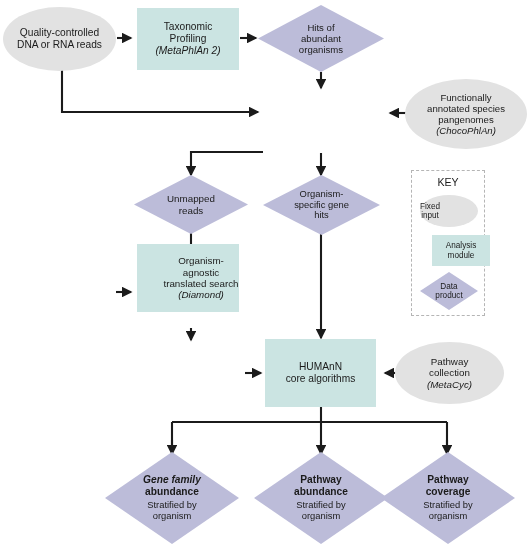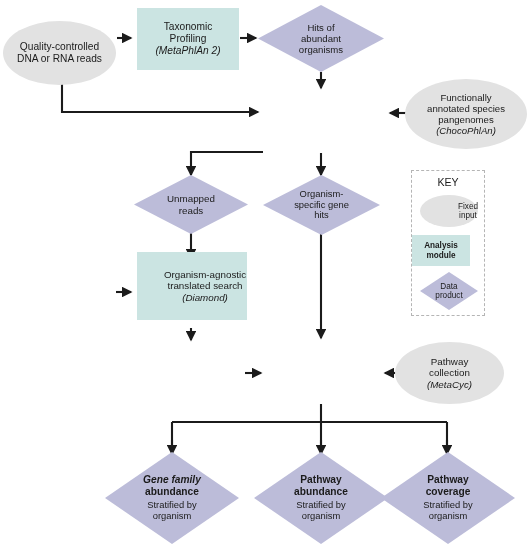--- a/index.html
+++ b/index.html
@@ -82,21 +82,21 @@
   #key-title{
     position:absolute;
     width:100%;
     text-align:center;
     color:#1b1b1b;
   }
   .key-ellipse{
     position:absolute;
     background:#e2e2e2;
     border-radius:50%;
-    display:flex;align-items:center;justify-content:flex-end;
+    display:flex;align-items:center;justify-content:flex-start;
     text-align:center;line-height:1.14;color:#1b1b1b;
   }
   .key-rect{
     position:absolute;
     background:#cbe4e2;
     display:flex;align-items:center;justify-content:center;
     text-align:center;line-height:1.14;color:#1b1b1b;
   }
   .key-diamond-wrap{position:absolute;}
   .key-diamond-shape{
@@ -149,21 +149,21 @@
 
       <line x1="403" y1="373" x2="385" y2="373" marker-end="url(#arrow)"></line>
 
       <path d="M 321 404 L 321 422 M 172 422 L 447 422 M 172 422 L 172 451 M 321 422 L 321 451 M 447 422 L 447 451"></path>
       <line x1="172" y1="440" x2="172" y2="454" marker-end="url(#arrow)"></line>
       <line x1="321" y1="440" x2="321" y2="454" marker-end="url(#arrow)"></line>
       <line x1="447" y1="440" x2="447" y2="454" marker-end="url(#arrow)"></line>
     </g>
   </svg>
 
-  <div class="node ellipse" style="left:3px;top:21px;width:113px;height:64px;font-size:10.2px;">
+  <div class="node ellipse" style="left:3px;top:7px;width:113px;height:64px;font-size:10.2px;">
     <span class="ln">Quality-controlled</span>
     <span class="ln">DNA or RNA reads</span>
   </div>
 
   <div class="node rect" style="left:137px;top:8px;width:102px;height:62px;font-size:10.2px;">
     <span class="ln">Taxonomic</span>
     <span class="ln">Profiling</span>
     <span class="ln ital">(MetaPhlAn 2)</span>
   </div>
 
@@ -195,27 +195,31 @@
 
   <div class="diamond-wrap" style="left:134px;top:175px;width:114px;height:59px;">
     <div class="diamond-shape"></div>
     <div class="diamond-label" style="font-size:9.8px;">
       <span class="ln">Unmapped</span>
       <span class="ln">reads</span>
     </div>
   </div>
 
 
-  <div class="node rect" style="left:137px;top:252px;width:110px;height:68px;font-size:9.8px;padding-left:26px;">
+  <div class="node rect" style="left:137px;top:244px;width:102px;height:68px;font-size:9.8px;padding-left:26px;">
     <span class="ln">Organism-agnostic</span>
     <span class="ln">translated search</span>
     <span class="ln ital">(Diamond)</span>
   </div>
 
 
+  <div class="node rect" style="left:265px;top:339px;width:111px;height:68px;font-size:10.2px;">
+    <span class="ln">HUMAnN</span>
+    <span class="ln">core algorithms</span>
+  </div>
 
   <div class="node ellipse" style="left:395px;top:342px;width:109px;height:62px;font-size:9.8px;">
     <span class="ln">Pathway</span>
     <span class="ln">collection</span>
     <span class="ln ital">(MetaCyc)</span>
   </div>
 
   <div class="diamond-wrap" style="left:105px;top:452px;width:134px;height:92px;">
     <div class="diamond-shape"></div>
     <div class="diamond-label" style="font-size:9.4px;">
@@ -250,21 +254,21 @@
 
     <div id="key-title" style="left:0;top:5px;font-size:10.6px;">KEY</div>
 
     <div class="key-ellipse" style="left:8px;top:24px;width:58px;height:32px;font-size:8.2px;">
       <div>
         <span class="ln">Fixed</span>
         <span class="ln">input</span>
       </div>
     </div>
 
-    <div class="key-rect" style="left:0;top:64px;width:58px;height:31px;font-size:8.2px;font-weight:bold;">
+    <div class="key-rect" style="left:20px;top:64px;width:58px;height:31px;font-size:8.2px;">
       <div>
         <span class="ln">Analysis</span>
         <span class="ln">module</span>
       </div>
     </div>
 
     <div class="key-diamond-wrap" style="left:8px;top:101px;width:58px;height:38px;">
       <div class="key-diamond-shape"></div>
       <div class="key-diamond-label" style="font-size:8.2px;">
         <div>

